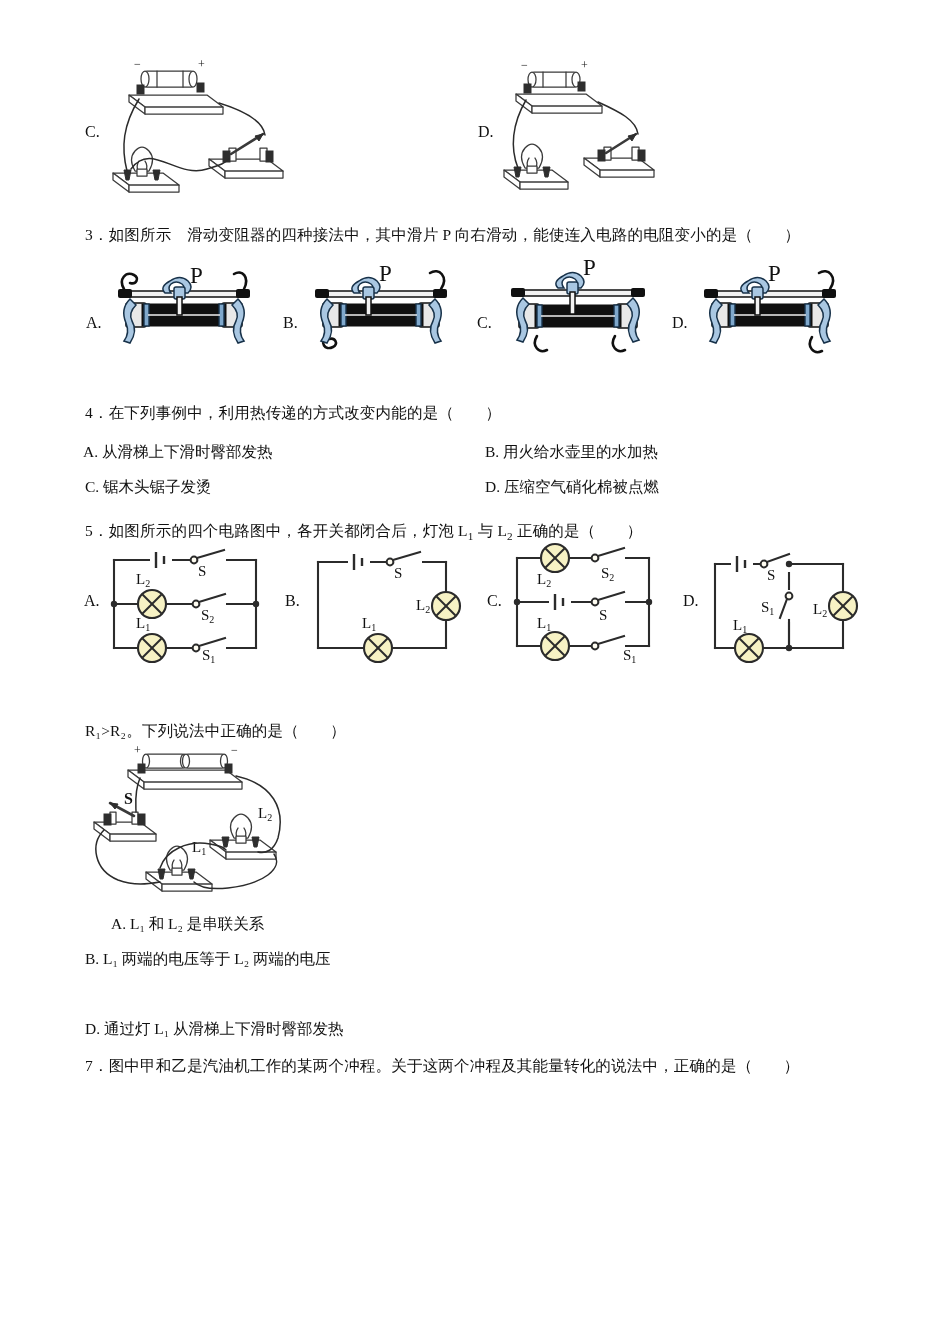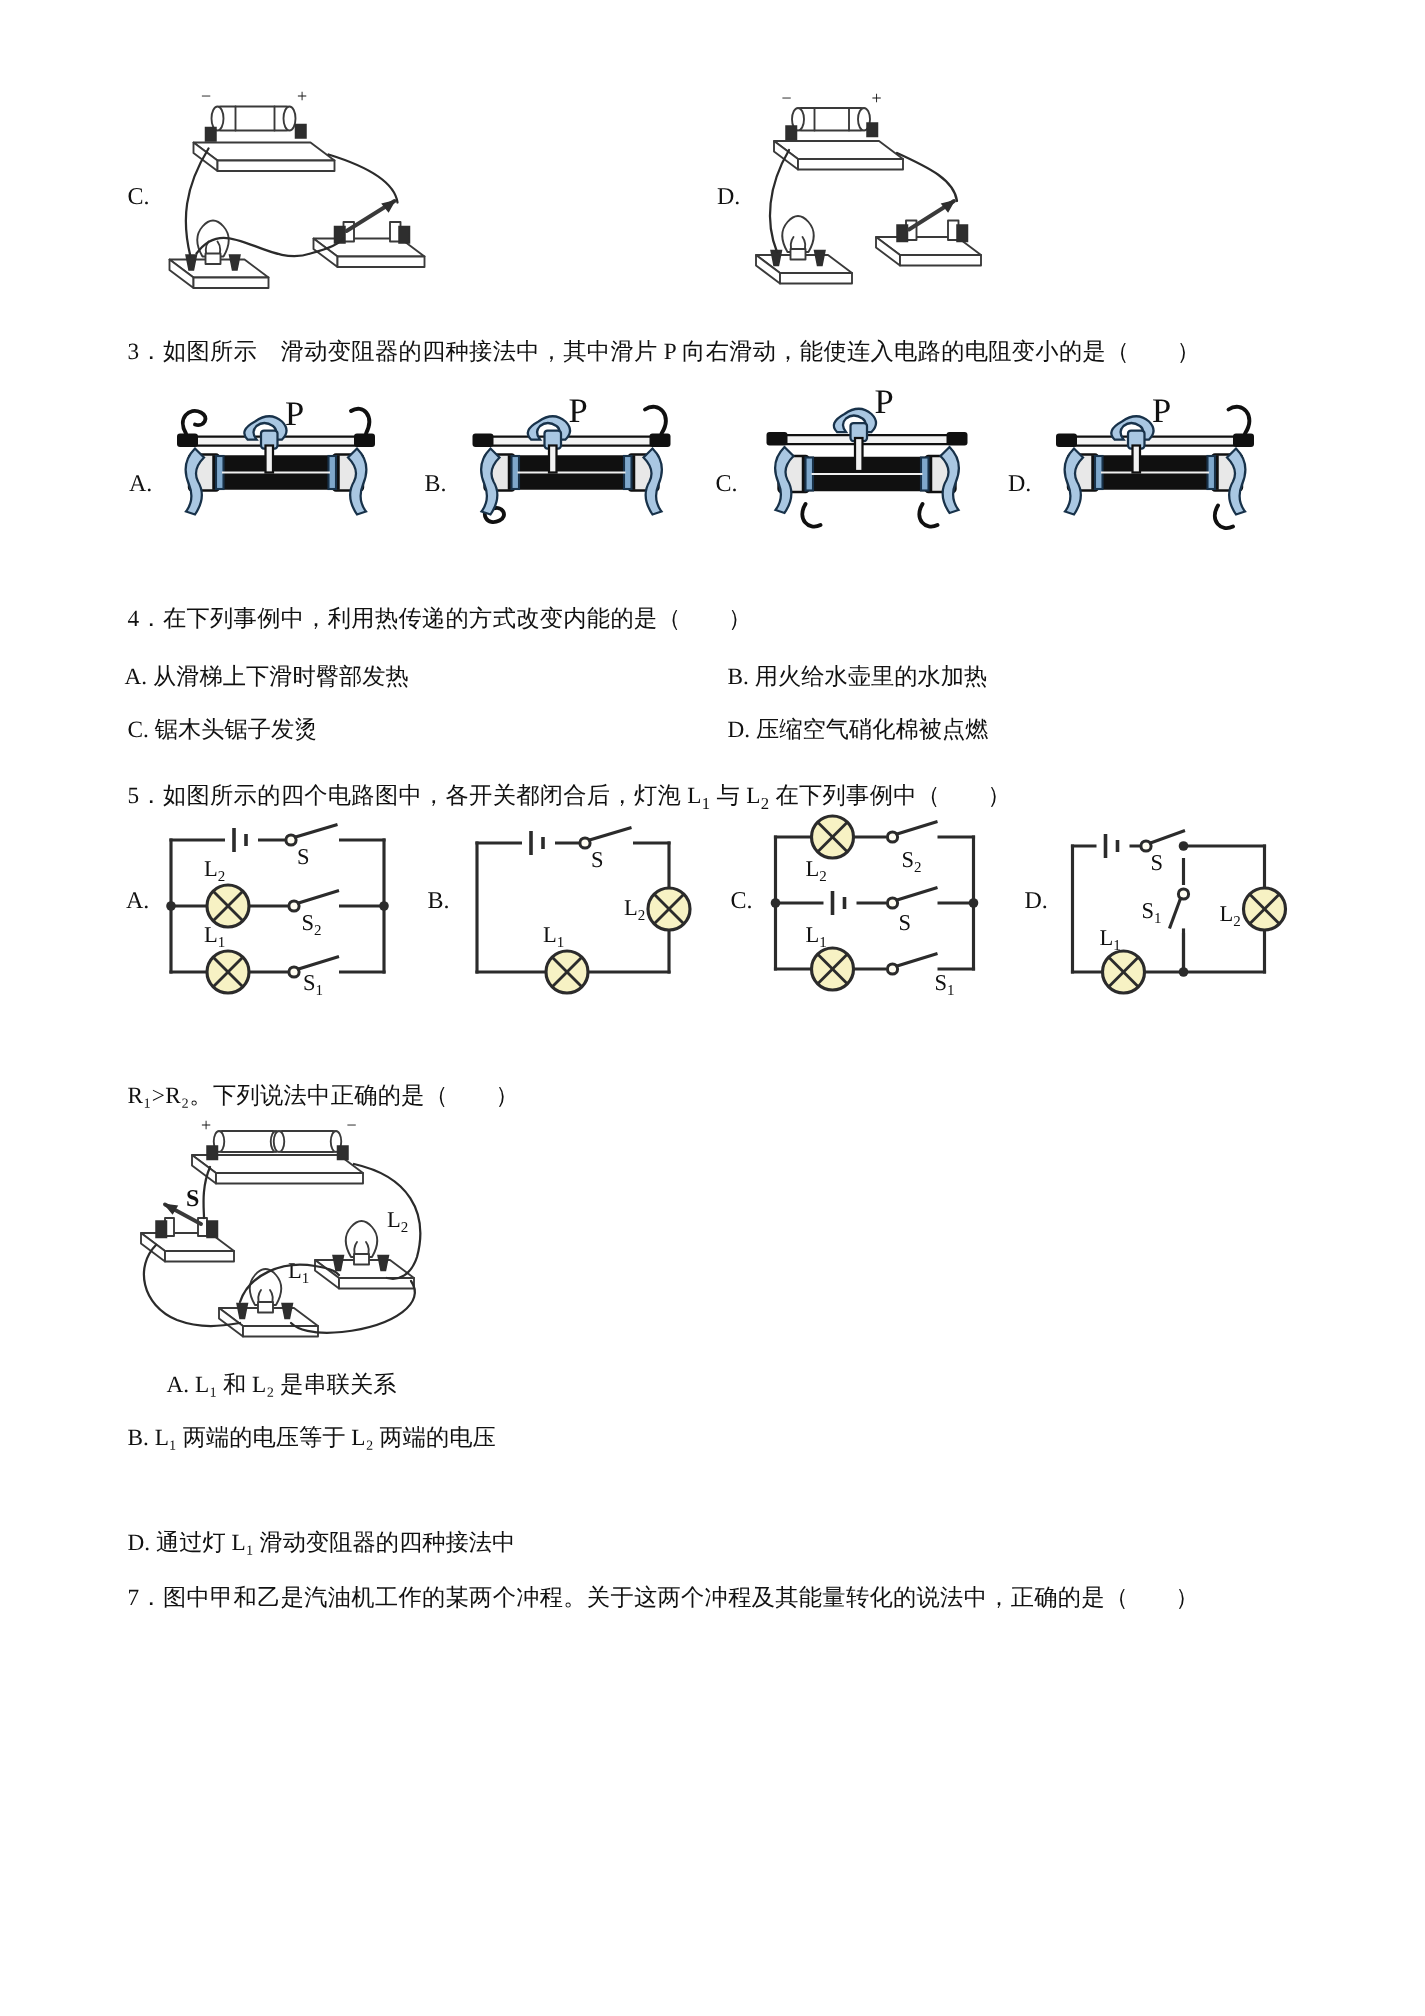--- a/index.html
+++ b/index.html
@@ -285,21 +285,21 @@
   <div class="opt" style="left:85px;top:475px;">
     <span>C.</span>
     <span>锯木头锯子发烫</span>
   </div>
   <div class="opt" style="left:485px;top:475px;">
     <span>D.</span>
     <span>压缩空气硝化棉被点燃</span>
   </div>
 
   <div class="qtext" style="left:85px;top:518px;">
-    <span>5．如图所示的四个电路图中，各开关都闭合后，灯泡 L</span><sub>1</sub><span> 与 L</span><sub>2</sub><span> 在下列事例中（　　）</span>
+    <span>5．如图所示的四个电路图中，各开关都闭合后，灯泡 L</span><sub>1</sub><span> 与 L</span><sub>2</sub><span> 正确的是（　　）</span>
   </div>
 
   <div class="lbl" style="left:84px;top:592px;">A.</div>
   <div class="fig" style="left:106px;top:548px;">
     <svg width="165" height="112" viewBox="0 0 165 112">
 
       <path class="wire" d="M8,12 L150,12"></path>
       <path class="wire" d="M8,12 L8,100"></path>
       <path class="wire" d="M150,12 L150,100"></path>
       <path class="wire" d="M8,100 L150,100"></path>
@@ -553,18 +553,18 @@
   <div class="opt" style="left:85px;top:912px;margin-left:26px;">
     <span>A.</span>
     <span>L₁ 和 L₂ 是串联关系</span>
   </div>
   <div class="opt" style="left:85px;top:947px;">
     <span>B.</span>
     <span>L₁ 两端的电压等于 L₂ 两端的电压</span>
   </div>
   <div class="opt" style="left:85px;top:1017px;">
     <span>D.</span>
-    <span>通过灯 L₁ 滑动变阻器的四种接法中</span>
+    <span>通过灯 L₁ 从滑梯上下滑时臀部发热</span>
   </div>
 
   <div class="qtext" style="left:85px;top:1053px;">7．图中甲和乙是汽油机工作的某两个冲程。关于这两个冲程及其能量转化的说法中，正确的是（　　）</div>
 
 </div>
 
 </body></html>

